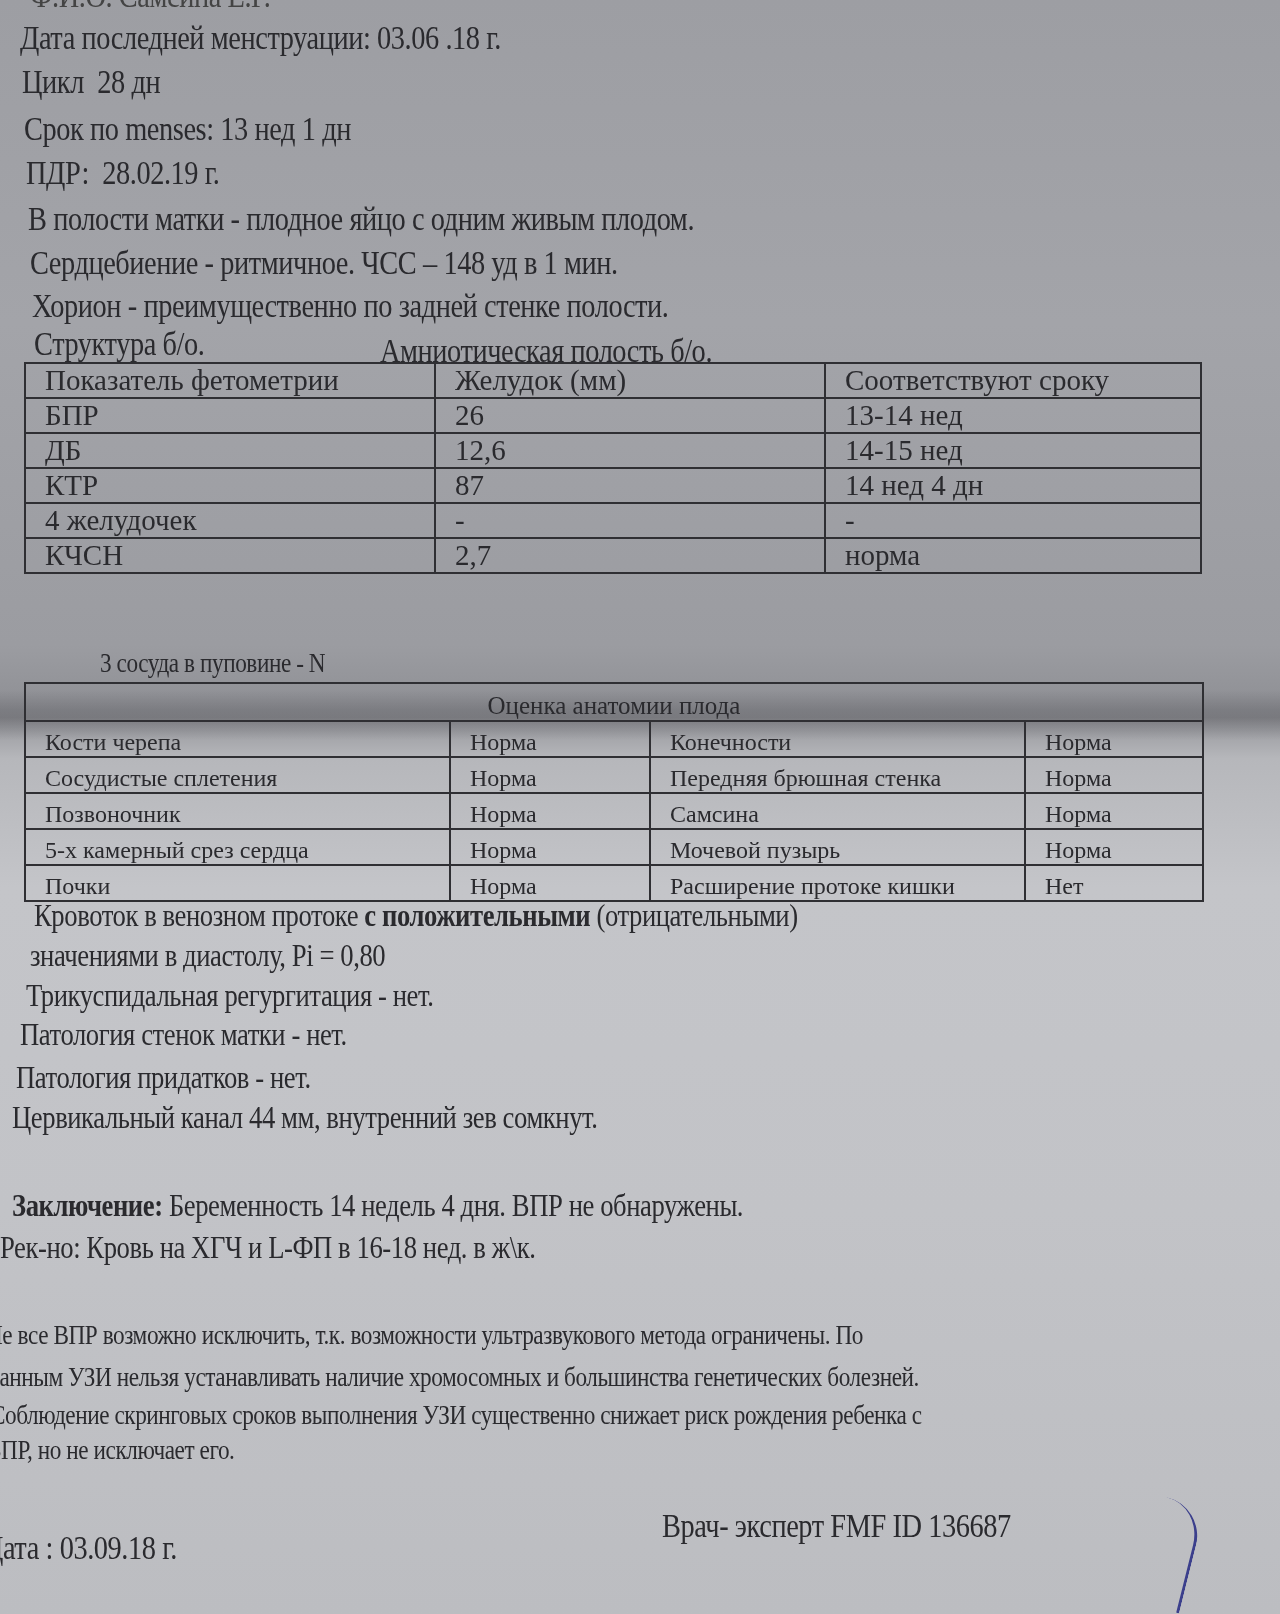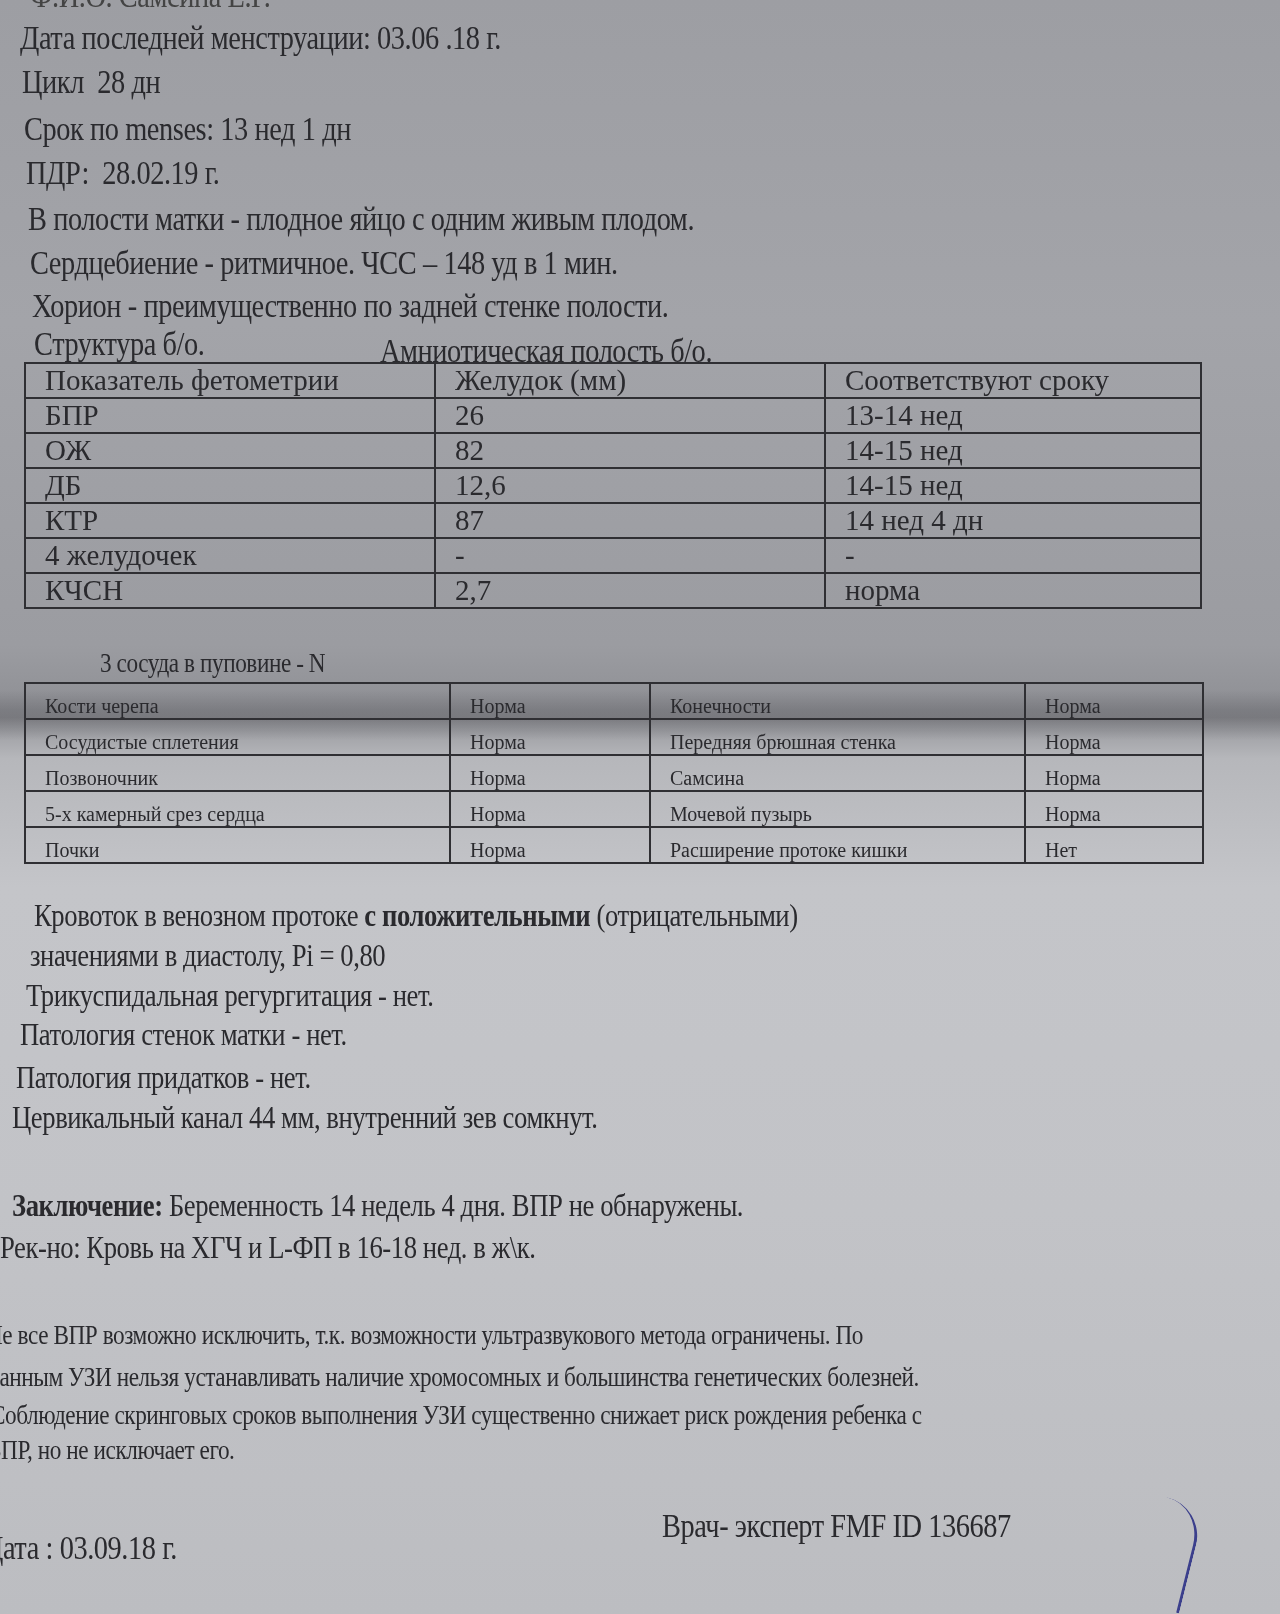--- a/index.html
+++ b/index.html
@@ -15,21 +15,21 @@
     .fold-shadow {
       position: absolute; left: 0; top: 690px; width: 1280px; height: 50px;
       background: linear-gradient(180deg, rgba(80,80,85,0.0) 0%, rgba(70,70,75,0.35) 55%, rgba(255,255,255,0.0) 100%);
       pointer-events: none;
     }
     table { border-collapse: collapse; position: absolute; }
     td { border: 2px solid #2f2f33; padding: 0 19px; font-size: 28px; height: 33px; vertical-align: bottom; white-space: nowrap; }
     #fetometry { left: 24px; top: 362px; width: 1178px; }
     #fetometry td { font-size: 29px; }
     #anatomy { left: 24px; top: 682px; width: 1180px; }
-    #anatomy td { font-size: 20px; height: 34px; }
+    #anatomy td { font-size: 24px; height: 34px; }
     #anatomy .caption td { text-align: center; font-size: 25px; height: 36px; }
     .bold { font-weight: bold; }
     .disclaimer { font-size: 27px; }
     .signature {
       position: absolute; left: 1150px; top: 1500px; width: 40px; height: 110px;
       border-right: 3px solid #3b3f8c; transform: rotate(14deg); border-radius: 0 40px 0 0;
     }
   </style>
 </head>
 <body>
@@ -67,25 +67,20 @@
     <td style="width:370px">Показатель фетометрии</td>
     <td style="width:350px">Желудок (мм)</td>
     <td>Соответствуют сроку</td>
   </tr>
   <tr>
     <td>БПР</td>
     <td>26</td>
     <td>13-14 нед</td>
   </tr>
   <tr>
-    <td>ОЖ</td>
-    <td>82</td>
-    <td>14-15 нед</td>
-  </tr>
-  <tr>
     <td>ДБ</td>
     <td>12,6</td>
     <td>14-15 нед</td>
   </tr>
   <tr>
     <td>КТР</td>
     <td>87</td>
     <td>14 нед 4 дн</td>
   </tr>
   <tr>
@@ -98,20 +93,23 @@
     <td>2,7</td>
     <td>норма</td>
   </tr>
 </tbody>
   </table>
 
 <div class="line cond" style="left:100px; top:648px; font-size:27px;">3 сосуда в пуповине - N</div>
 
 <table id="anatomy">
   <tbody>
+      <tr class="caption">
+    <td colspan="4">Оценка анатомии плода</td>
+  </tr>
   <tr>
     <td style="width:385px">Кости черепа</td>
     <td style="width:160px">Норма</td>
     <td style="width:335px">Конечности</td>
     <td>Норма</td>
   </tr>
   <tr>
     <td>Сосудистые сплетения</td>
     <td>Норма</td>
     <td>Передняя брюшная стенка</td>

